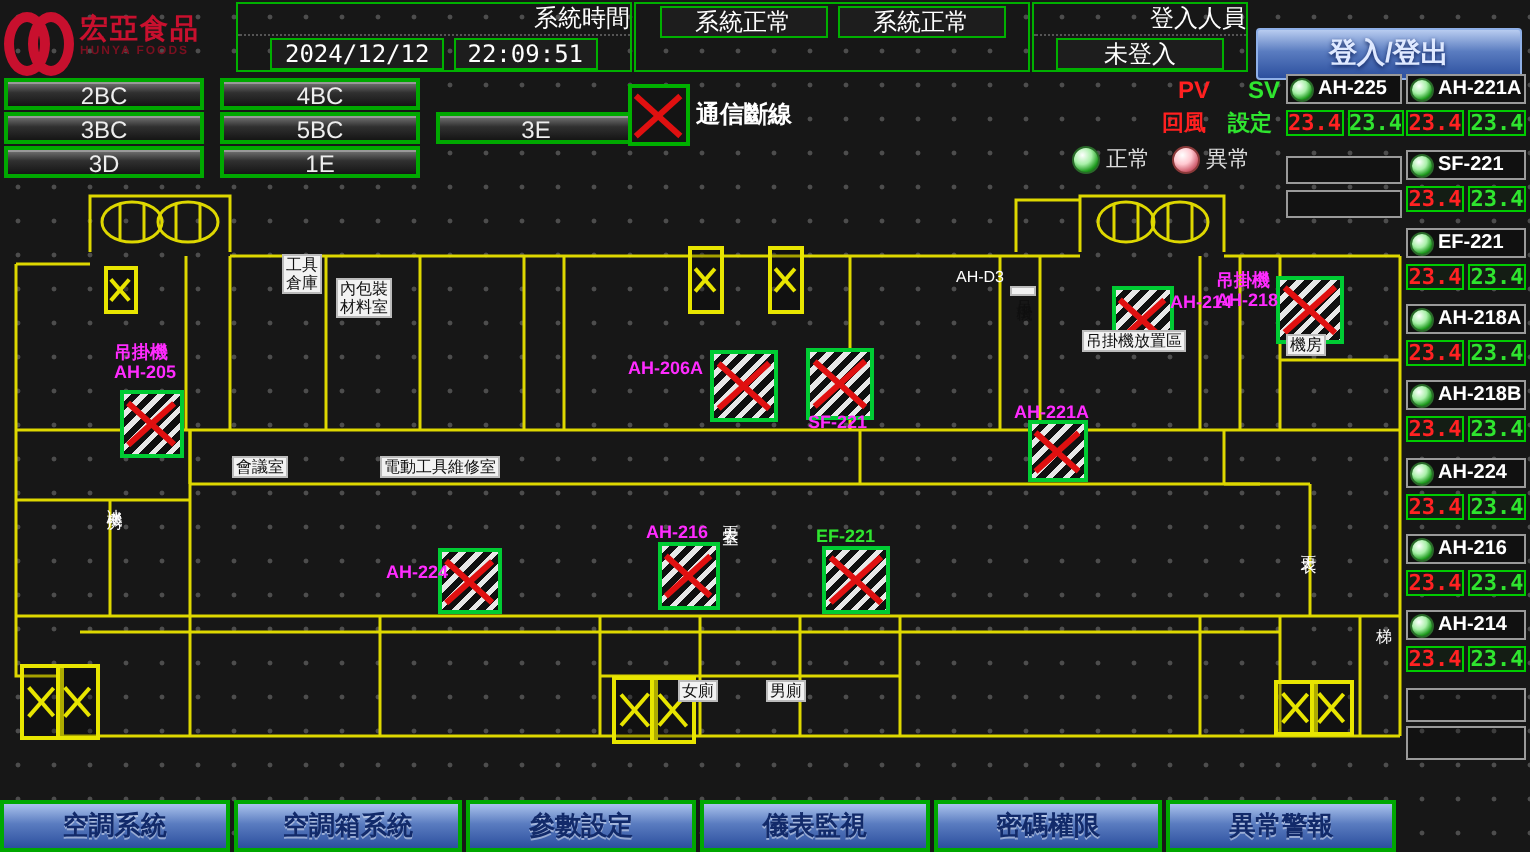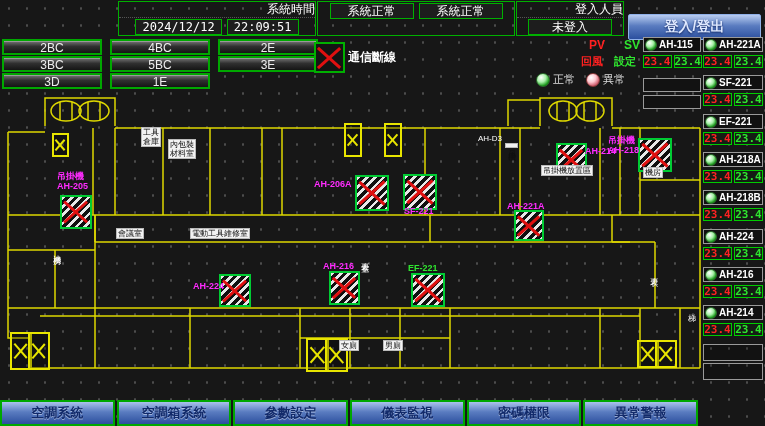--- a/index.html
+++ b/index.html
@@ -72,20 +72,27 @@
   .nbtn{flex:1;background:linear-gradient(#aac2ec,#5a7cc0 45%,#2c4f9e);
     border:2px solid #00a800;color:#122a6a;font-size:13px;font-weight:bold;
     text-shadow:0 1px 0 rgba(255,255,255,.45);cursor:pointer;}
 </style>
 </head>
 <body>
 
 <div id="screen">
 
   <div id="header">
+    <div id="logo">
+      <div class="logo-mark"></div>
+      <div class="logo-text">
+        <span class="logo-cn">宏亞食品</span>
+        <span class="logo-en">HUNYA FOODS</span>
+      </div>
+    </div>
 
     <div class="hpanel gb" style="left:118px;width:196px;">
       <div class="ttl">系統時間</div>
       <div class="hrow">
         <span class="hval">2024/12/12</span>
         <span class="hval">22:09:51</span>
       </div>
     </div>
 
     <div class="hpanel gb" style="left:317px;width:196px;">
@@ -102,21 +109,20 @@
       </div>
     </div>
 
     <button id="loginBtn">登入/登出</button>
   </div>
 
   <div id="floors">
       <div class="frow">
         <button class="fbtn">2BC</button>
         <button class="fbtn">4BC</button>
-        <button class="fbtn">2E</button>
       </div>
       <div class="frow">
         <button class="fbtn">3BC</button>
         <button class="fbtn">5BC</button>
         <button class="fbtn">3E</button>
       </div>
       <div class="frow">
         <button class="fbtn">3D</button>
         <button class="fbtn">1E</button>
       </div>
@@ -217,21 +223,21 @@
         <div class="mlabel chip" style="left: 339px; top: 248px;">女廁</div>
         <div class="mlabel chip" style="left: 383px; top: 248px;">男廁</div>
         <div class="mlabel vert" style="left: 649px; top: 179px;">更衣</div>
         <div class="mlabel" style="left: 688px; top: 222px;">梯</div>
       </div>
   </div>
 
   <div id="devPanel">
       <div class="dev-name" style="left: 643px; top: 37px; width: 54px; height: 13px;">
         <span class="lamp" style="width: 10px; height: 10px;"></span>
-        <span class="nm">AH-115</span>
+        <span class="nm">AH-225</span>
       </div>
       <div class="dev-vals" style="left: 643px; top: 55px; width: 58px; height: 13px;">
         <span class="val pv">23.4</span>
         <span class="val sv">23.4</span>
       </div>
       <div class="empty-slot" style="left: 643px; top: 78px; width: 56px; height: 12px;"></div>
       <div class="empty-slot" style="left: 643px; top: 95px; width: 56px; height: 12px;"></div>
       <div class="dev-name" style="left: 703px; top: 37px; width: 56px; height: 13px;">
         <span class="lamp" style="width: 10px; height: 10px;"></span>
         <span class="nm">AH-221A</span>

